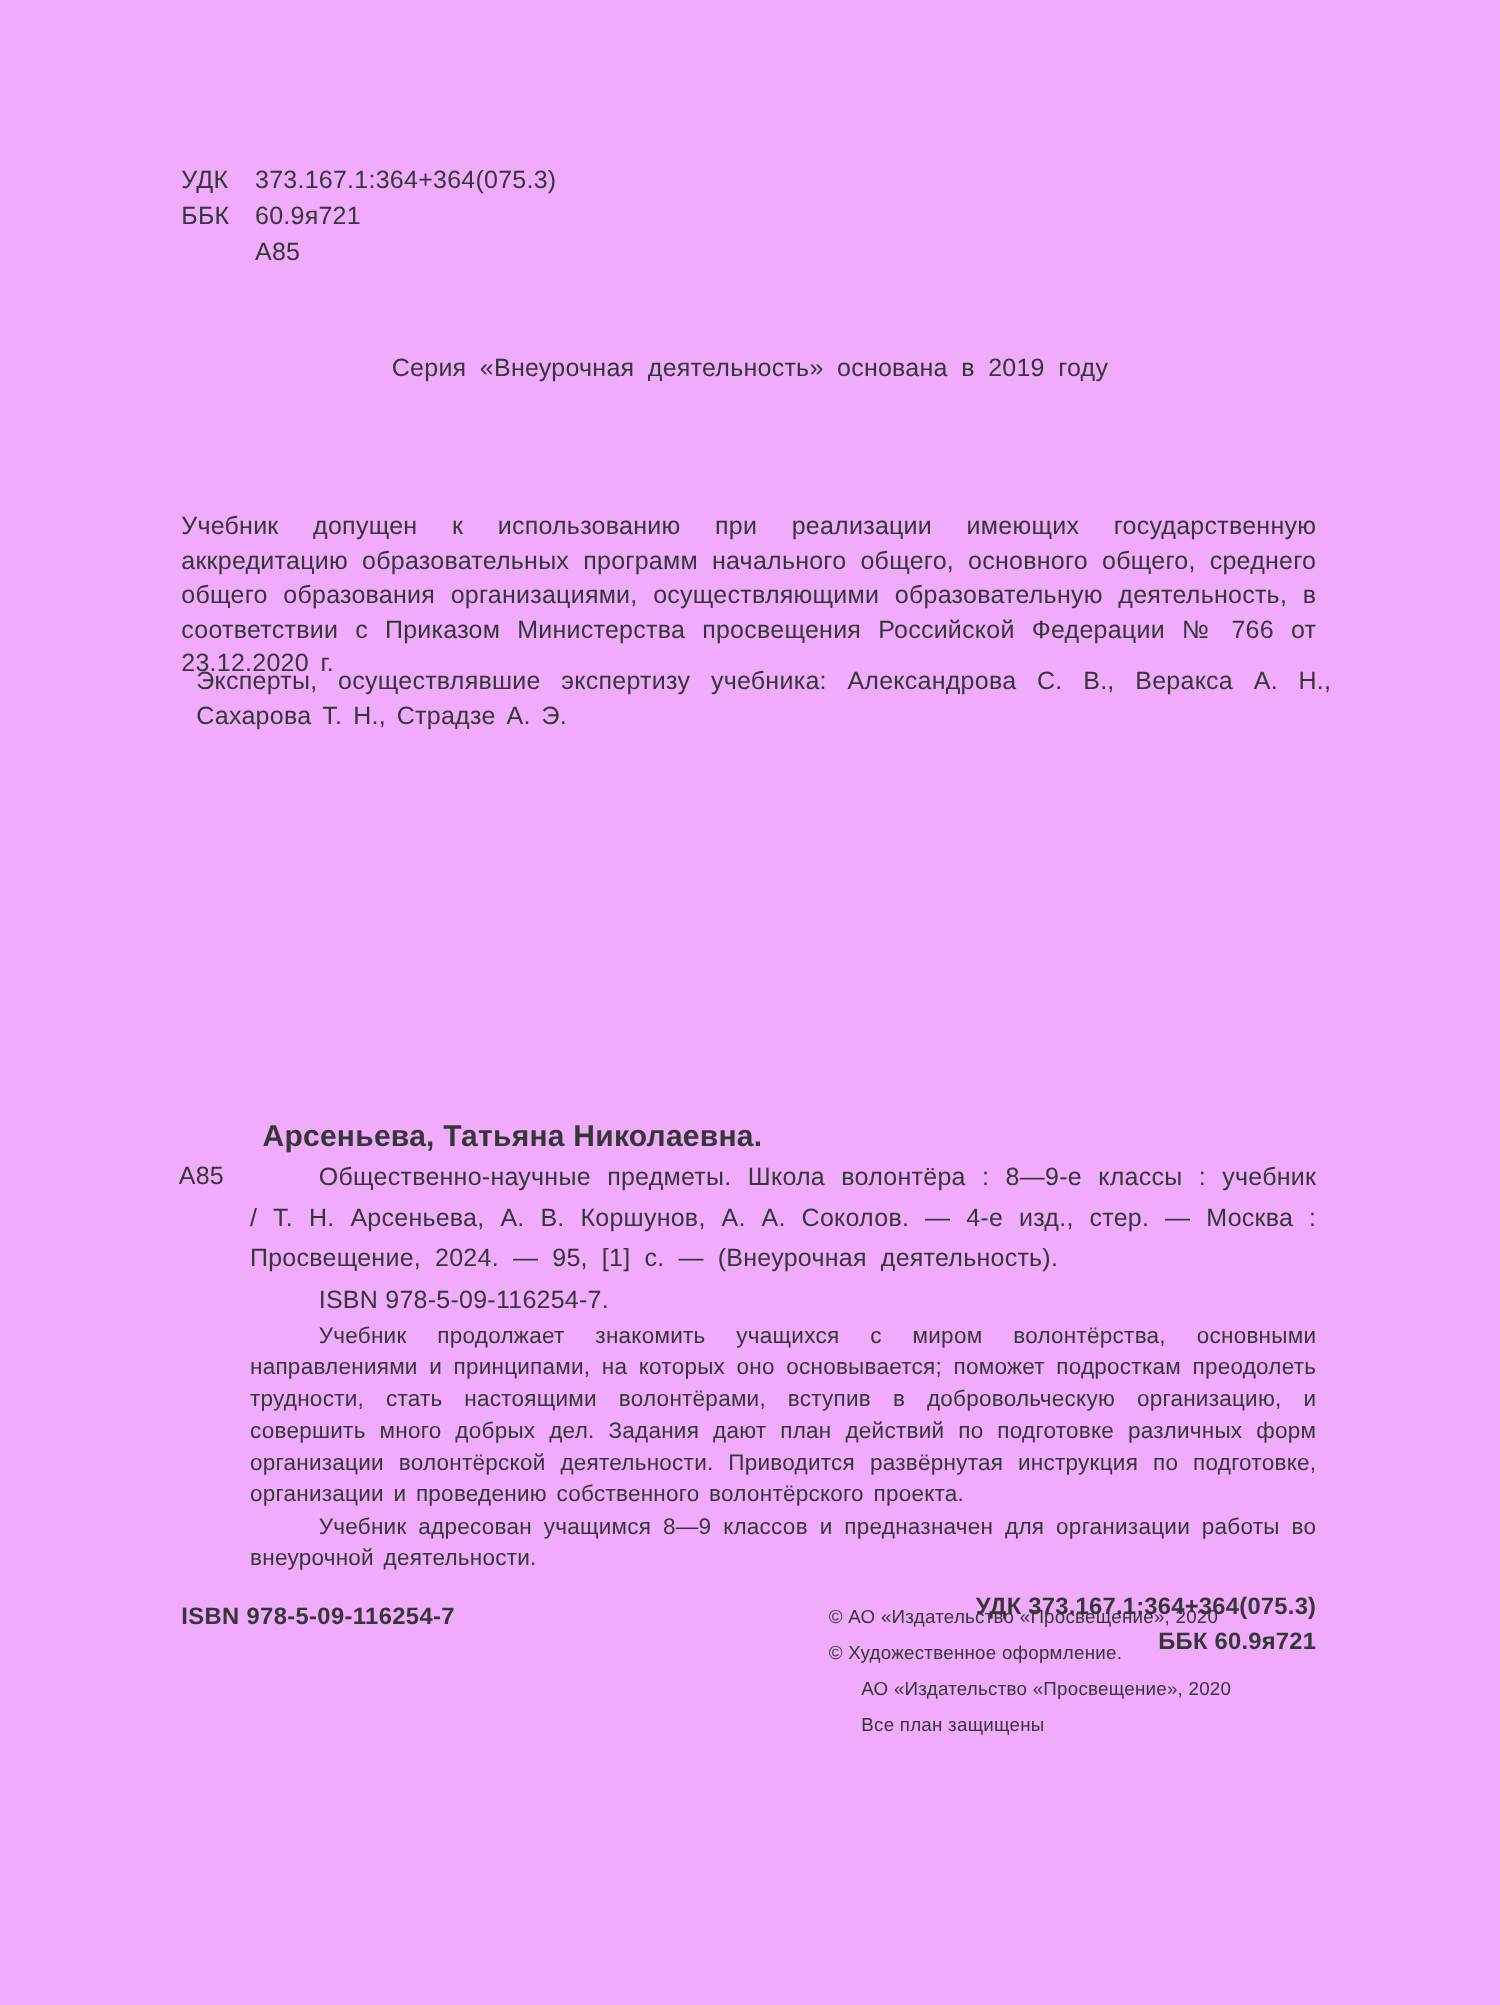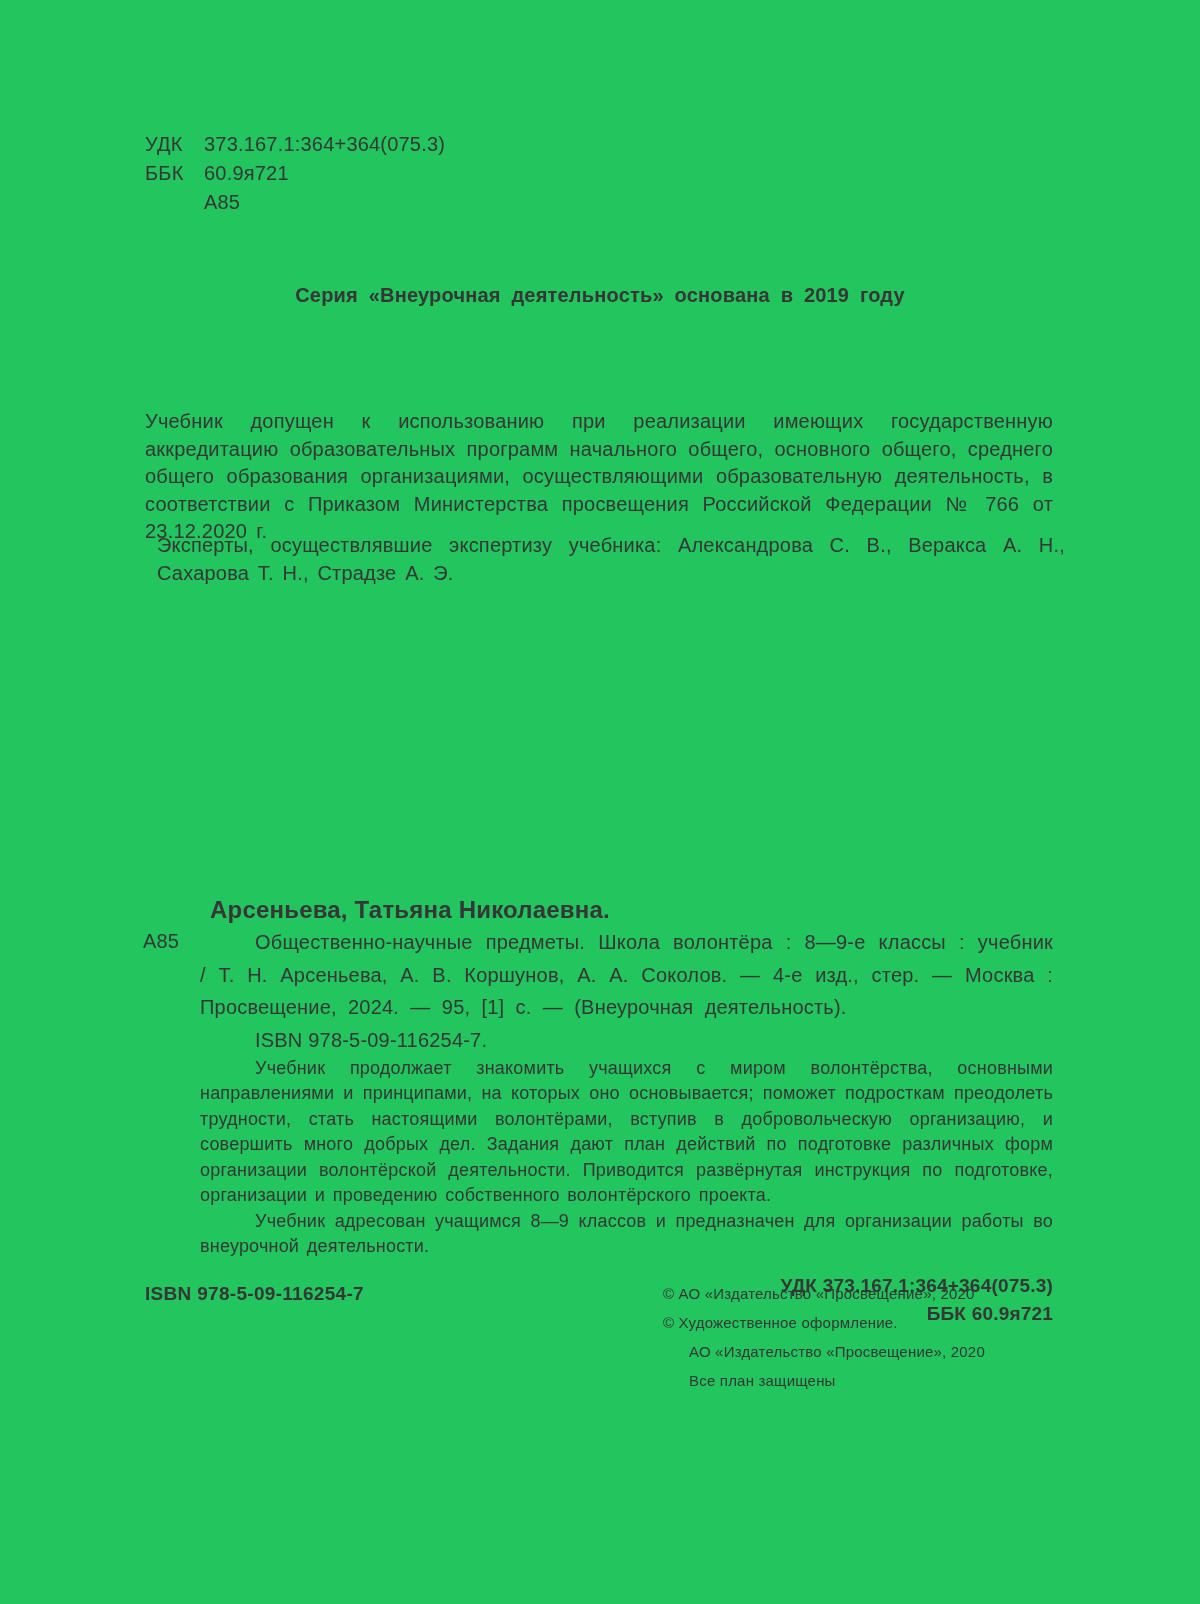--- a/index.html
+++ b/index.html
@@ -12,21 +12,21 @@
     height: 1604px;
     font-family: "Liberation Sans", sans-serif;
     color: #363636;
     position: relative;
     overflow: hidden;
   }
   .page {
     position: relative;
     width: 1200px;
     height: 1604px;
-    background: #22c55e;
+    background: #f0abfc;
   }
 
   
   .codes-block {
     position: absolute;
     left: 145px;
     top: 130px;
     font-size: 20px;
     line-height: 29px;
     letter-spacing: 0.2px;
@@ -38,21 +38,21 @@
   }
 
   
   .series-line {
     position: absolute;
     left: 0;
     top: 284px;
     width: 1200px;
     text-align: center;
     font-size: 20px;
-    font-weight: bold;
+    font-weight: normal;
     word-spacing: 5px;
     letter-spacing: 0.2px;
   }
 
   
   .approval-par {
     position: absolute;
     left: 145px;
     top: 408px;
     width: 908px;

